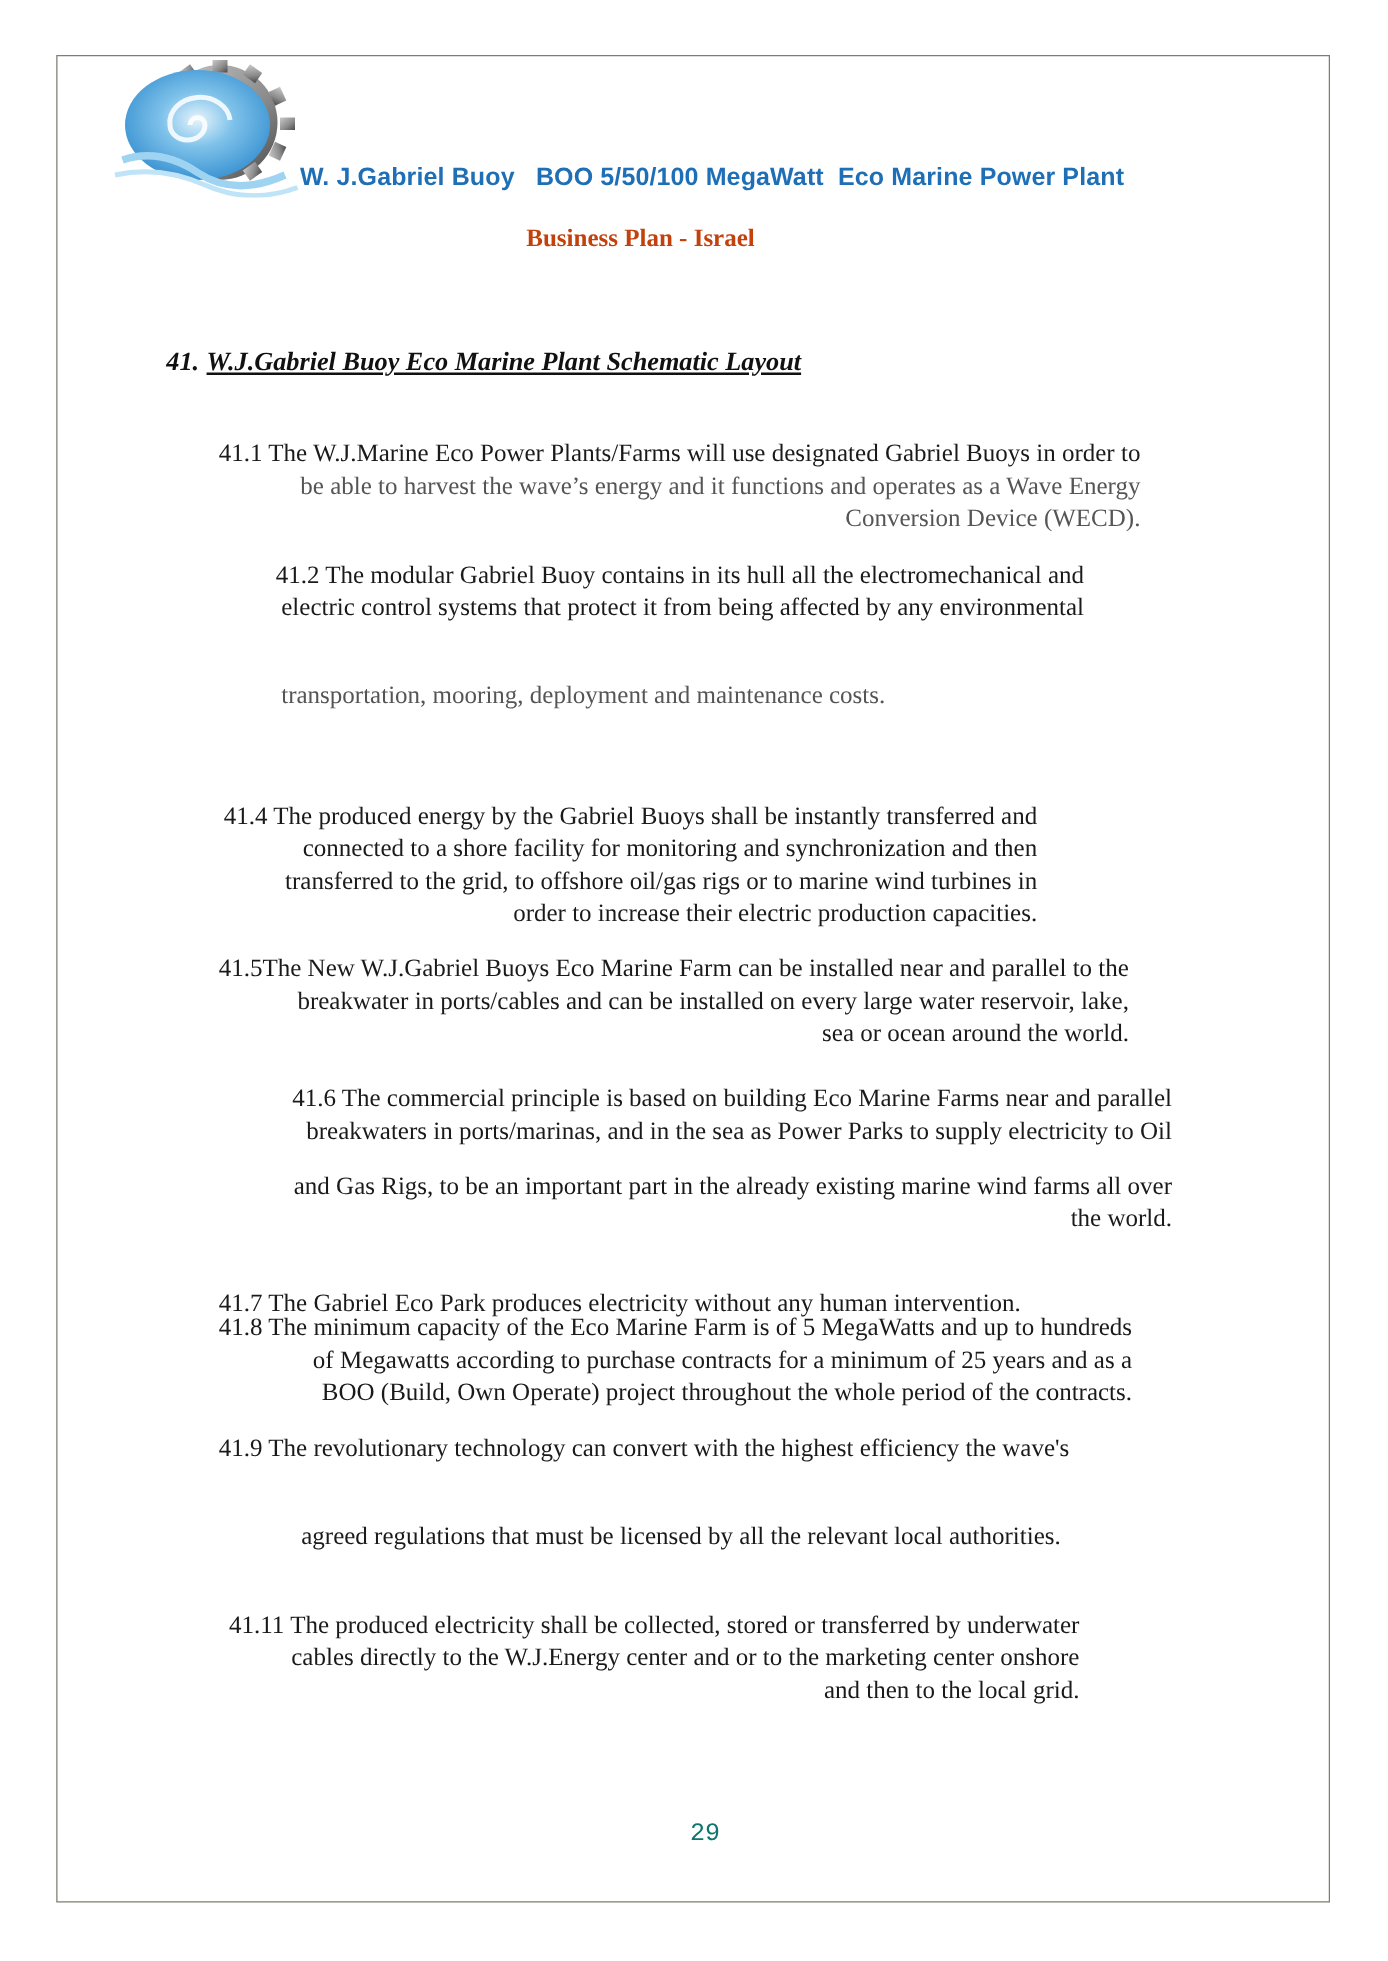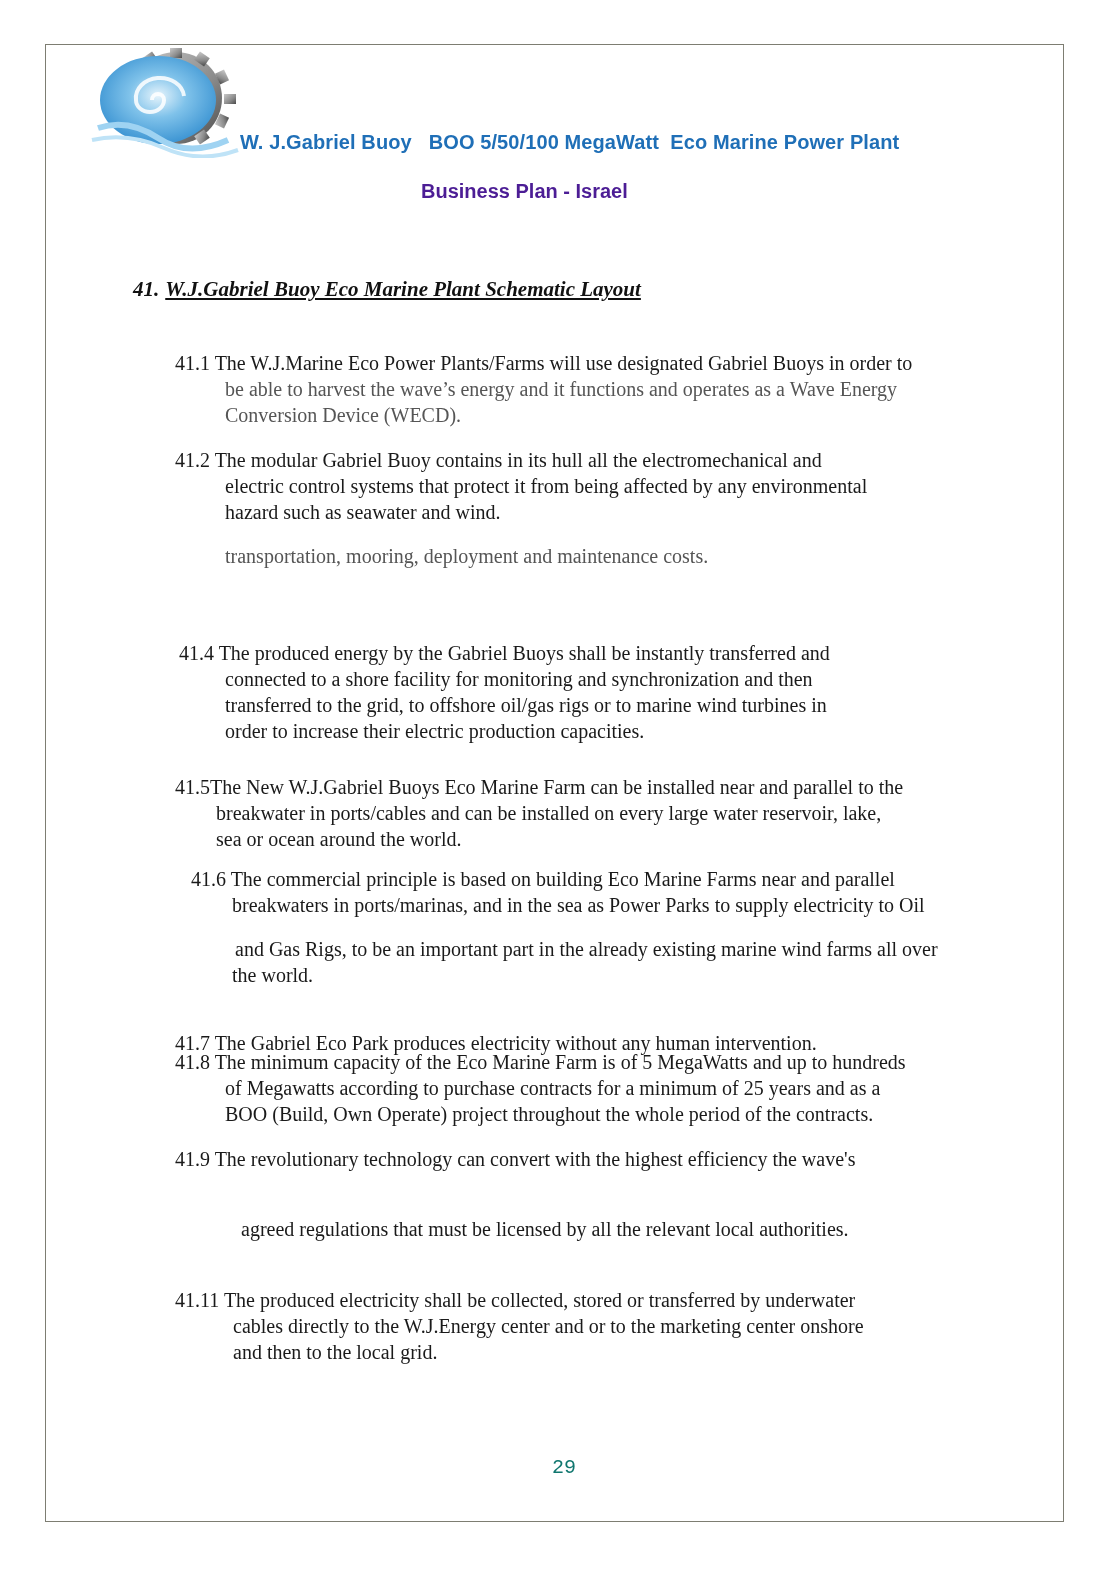--- a/index.html
+++ b/index.html
@@ -9,36 +9,36 @@
     border:1.5px solid #7d7d72; box-sizing:border-box;
   }
   .logo { position:absolute; left:88px; top:48px; width:152px; height:110px; }
   .header-title {
     position:absolute; left:240px; top:131px; width:760px;
     font-family:"Liberation Sans", sans-serif; font-weight:bold;
     font-size:20px; color:#1f6fb7; white-space:pre; letter-spacing:0.1px;
   }
   .header-subtitle {
     position:absolute; left:421px; top:180px;
-    font-family:Liberation Sans, sans-serif; font-weight:bold;
-    font-size:20px; color:#4c1d95; white-space:pre;
+    font-family:Liberation Serif, serif; font-weight:bold;
+    font-size:20px; color:#c2410c; white-space:pre;
   }
   .section-heading {
     position:absolute; left:133px; top:277px;
     font-family:"Liberation Serif", serif; font-weight:bold; font-style:italic;
     font-size:21px; color:#111;
   }
   .section-heading .num { margin-right:6px; }
   .section-heading .title { text-decoration:underline; text-underline-offset:2px; }
 
   .para {
     position:absolute; font-family:"Liberation Serif", serif; font-size:20px;
     color:#1a1a1a; line-height:26px;
   }
-  .para .line { display:block; white-space:pre; }
+  .para .line { display:block; white-space:pre;text-align:right; }
   .para .light { color:#555; }
 
   .page-number {
     position:absolute; left:552px; top:1456px;
     font-family:Liberation Mono, monospace; font-size:20px; color:#0f766e;
   }
 </style>
 </head>
 <body>
 
@@ -82,35 +82,34 @@
 
 <div class="para" style="left:175px; top:350px;">
   <span class="line">41.1 The W.J.Marine Eco Power Plants/Farms will use designated Gabriel Buoys in order to</span>
   <span class="line light" style="padding-left:50px">be able to harvest the wave’s energy and it functions and operates as a Wave Energy</span>
   <span class="line light" style="padding-left:50px">Conversion Device (WECD).</span>
 </div>
 
 <div class="para" style="left:175px; top:447px;">
   <span class="line">41.2 The modular Gabriel Buoy contains in its hull all the electromechanical and</span>
   <span class="line" style="padding-left:50px">electric control systems that protect it from being affected by any environmental</span>
-  <span class="line" style="padding-left:50px">hazard such as seawater and wind.</span>
 </div>
 
 <div class="para" style="left:175px; top:543px;">
   <span class="line light" style="padding-left:50px">transportation, mooring, deployment and maintenance costs.</span>
 </div>
 
 <div class="para" style="left:179px; top:640px;">
   <span class="line">41.4 The produced energy by the Gabriel Buoys shall be instantly transferred and</span>
   <span class="line" style="padding-left:46px">connected to a shore facility for monitoring and synchronization and then</span>
   <span class="line" style="padding-left:46px">transferred to the grid, to offshore oil/gas rigs or to marine wind turbines in</span>
   <span class="line" style="padding-left:46px">order to increase their electric production capacities.</span>
 </div>
 
-<div class="para" style="left:175px; top:762px;margin-top:12px;">
+<div class="para" style="left:175px; top:762px;">
   <span class="line">41.5The New W.J.Gabriel Buoys Eco Marine Farm can be installed near and parallel to the</span>
   <span class="line" style="padding-left:41px">breakwater in ports/cables and can be installed on every large water reservoir, lake,</span>
   <span class="line" style="padding-left:41px">sea or ocean around the world.</span>
 </div>
 
 <div class="para" style="left:191px; top:866px;">
   <span class="line">41.6 The commercial principle is based on building Eco Marine Farms near and parallel</span>
   <span class="line" style="padding-left:41px">breakwaters in ports/marinas, and in the sea as Power Parks to supply electricity to Oil</span>
   <span class="line" style="padding-left:44px; margin-top:18px">and Gas Rigs, to be an important part in the already existing marine wind farms all over</span>
   <span class="line" style="padding-left:41px">the world.</span>

